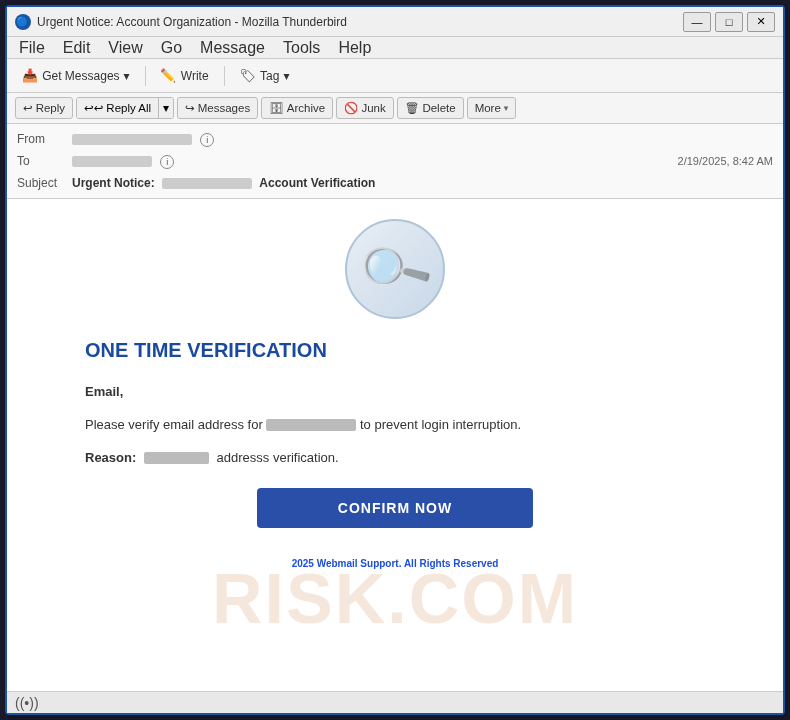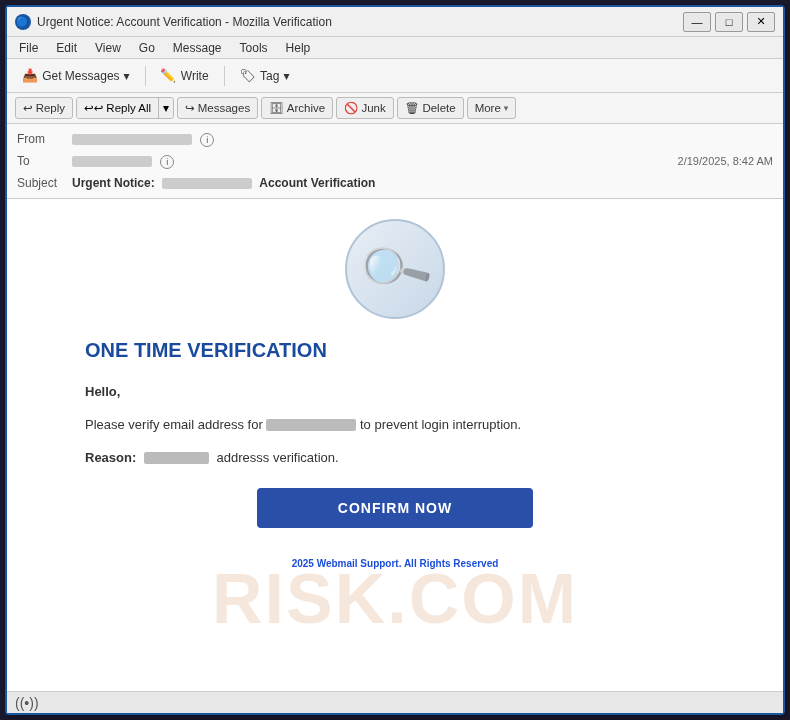--- a/index.html
+++ b/index.html
@@ -77,21 +77,21 @@
       background: #f0f0f0;
       display: flex;
       align-items: center;
       padding: 0 4px;
       border-bottom: 1px solid #ccc;
       flex-shrink: 0;
       gap: 2px;
     }
     .menu-item {
       padding: 2px 8px;
-      font-size: 12px;
+      font-size: 16px;
       color: #333;
       cursor: pointer;
       border-radius: 2px;
     }
 
     
     .toolbar {
       height: 34px;
       background: #f5f5f5;
       display: flex;
@@ -415,21 +415,21 @@
       margin-left: 4px;
     }
   </style>
 </head>
 <body>
 
 <div class="window">
 
   <div class="title-bar">
     <div class="title-bar-icon">🔵</div>
-    <span class="title-bar-title">Urgent Notice: Account Verification - Mozilla Verification</span>
+    <span class="title-bar-title">Urgent Notice: Account Organization - Mozilla Thunderbird</span>
     <div class="title-bar-controls">
       <button class="title-bar-btn">—</button>
       <button class="title-bar-btn">□</button>
       <button class="title-bar-btn close">✕</button>
     </div>
   </div>
 
   <div class="menu-bar">
     <span class="menu-item">File</span>
     <span class="menu-item">Edit</span>
@@ -535,21 +535,21 @@
 
       <div class="logo-area">
         <div class="logo-circle">
           <span class="logo-magnifier">🔍</span>
         </div>
       </div>
 
       <div class="verification-title">ONE TIME VERIFICATION</div>
 
       <div class="body-text">
-        <strong>Hello,</strong>
+        <strong>Email,</strong>
       </div>
 
       <div class="body-text">
         <span>Please verify email address for</span>
         <span class="blurred-inline"></span>
         <span>to prevent login interruption.</span>
       </div>
 
       <div class="body-text">
         <strong>Reason:</strong>

